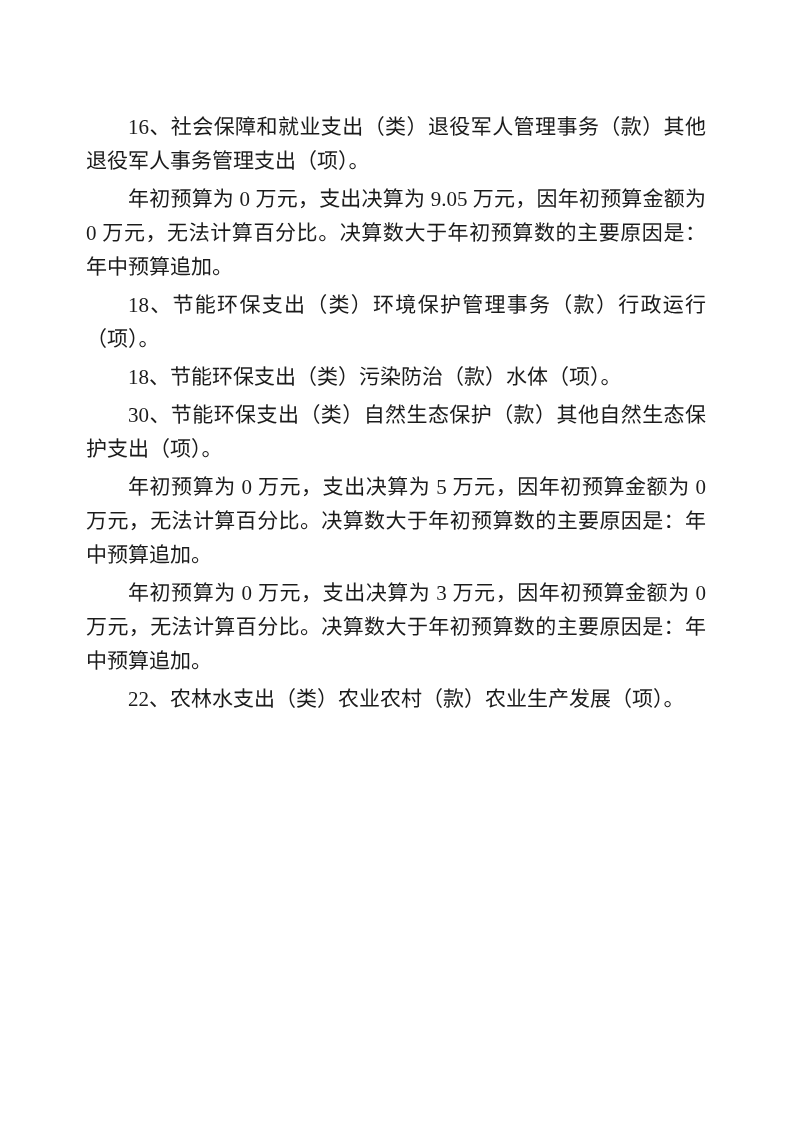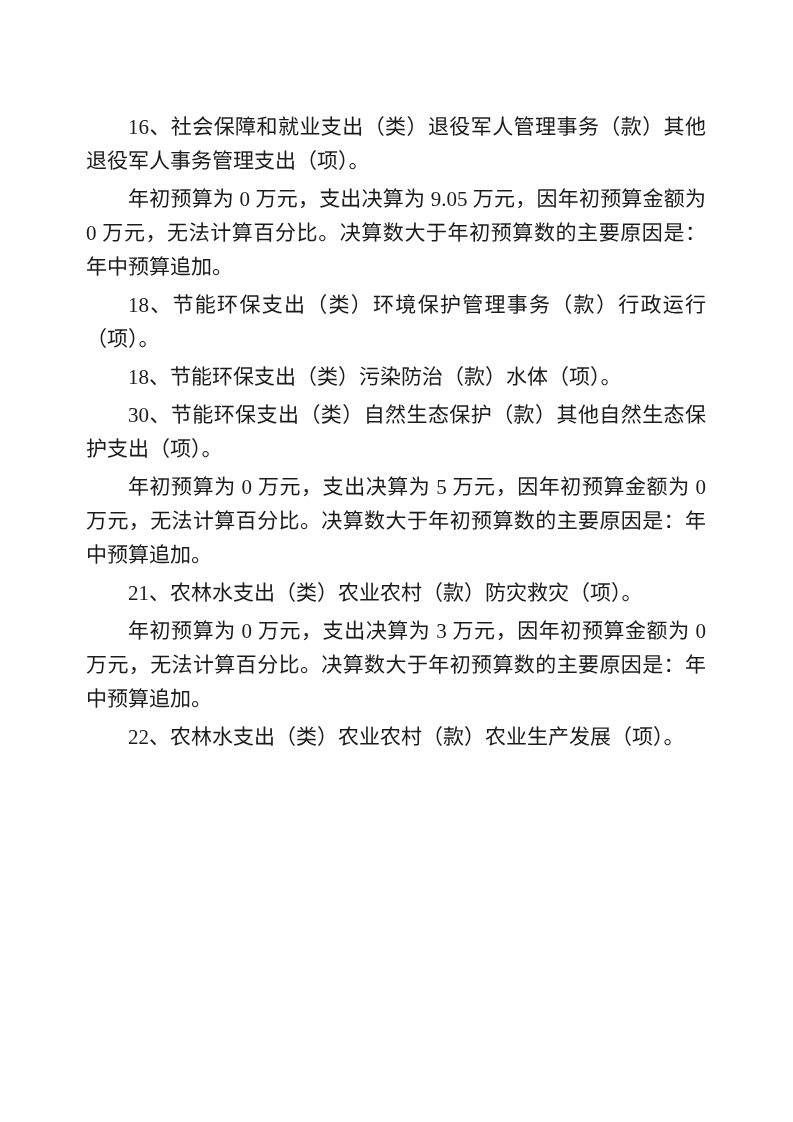--- a/index.html
+++ b/index.html
@@ -34,17 +34,16 @@
 <body>
 
 <div class="page">
   <div class="doc-body">
     <p>16、社会保障和就业支出（类）退役军人管理事务（款）其他退役军人事务管理支出（项）。</p>
     <p>年初预算为 0 万元，支出决算为 9.05 万元，因年初预算金额为 0 万元，无法计算百分比。决算数大于年初预算数的主要原因是：年中预算追加。</p>
     <p>18、节能环保支出（类）环境保护管理事务（款）行政运行（项）。</p>
     <p>18、节能环保支出（类）污染防治（款）水体（项）。</p>
     <p>30、节能环保支出（类）自然生态保护（款）其他自然生态保护支出（项）。</p>
     <p>年初预算为 0 万元，支出决算为 5 万元，因年初预算金额为 0 万元，无法计算百分比。决算数大于年初预算数的主要原因是：年中预算追加。</p>
-    <p>21、农林水支出（类）农业农村（款）防灾救灾（项）。</p>
     <p>年初预算为 0 万元，支出决算为 3 万元，因年初预算金额为 0 万元，无法计算百分比。决算数大于年初预算数的主要原因是：年中预算追加。</p>
     <p>22、农林水支出（类）农业农村（款）农业生产发展（项）。</p>
   </div>
 </div>
 
 </body></html>

